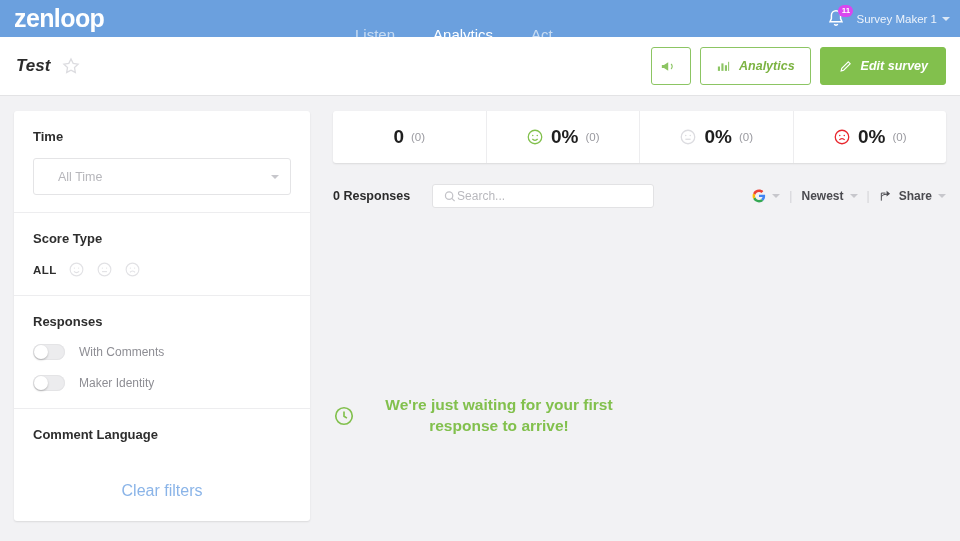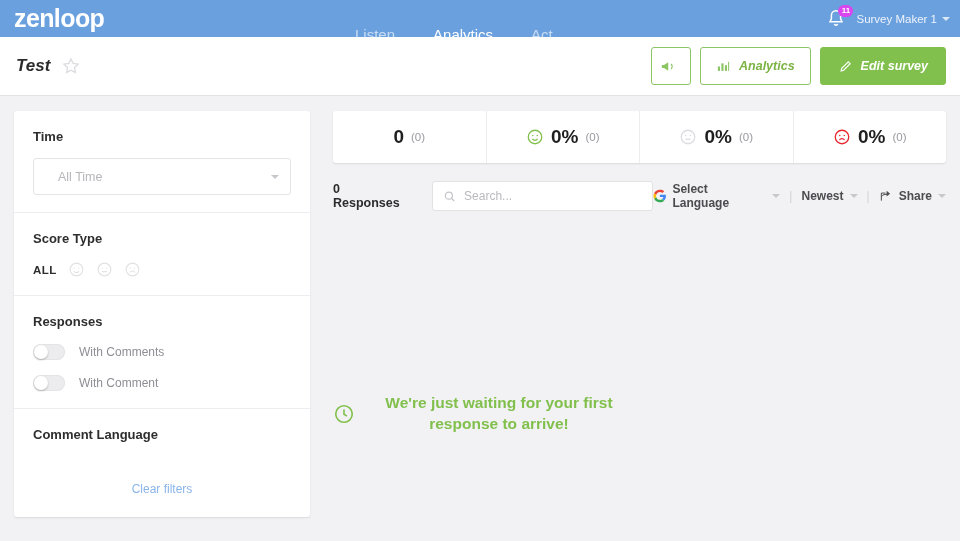--- a/index.html
+++ b/index.html
@@ -157,21 +157,21 @@
     border-radius: 50%;
     box-shadow: 0 1px 2px rgba(0,0,0,.25);
   }
   .togglerow span { font-size: 12px; color: #8e8e94; }
 
   .lang-sec { min-height: 100px; position: relative; }
   .clear {
     display: block;
     text-align: center;
     color: #8ab4e8;
-    font-size: 12px;
+    font-size: 16px;
     margin-top: 40px;
     cursor: pointer;
   }
 
   
   .main { flex: 1; display: flex; flex-direction: column; gap: 15px; }
 
   .kpis { display: flex; height: 52px; }
   .kpi {
     flex: 1;
@@ -180,26 +180,26 @@
     border-right: 1px solid #ededef;
   }
   .kpi:last-child { border-right: none; }
   .kpi .val { font-size: 19px; font-weight: 700; color: #1f1f1f; }
   .kpi .sub { font-size: 11.5px; color: #9a9aa0; }
 
   .toolbar { display: flex; align-items: center; height: 36px; }
   .resp-count { font-size: 12.5px; font-weight: 700; color: #2b2b2b; }
   .searchbox {
     margin-left: 22px;
-    width: 222px; height: 30px;
+    width: 222px; height: 24px;
     background: #ffffff;
     border: 1px solid #e2e2e4;
     border-radius: 3px;
     display: flex; align-items: center;
-    gap: 8px; padding: 0 10px;
+    gap: 0; padding: 0 10px;
   }
   .searchbox input {
     border: none; outline: none;
     font-size: 12px; color: #55555a;
     font-family: "Liberation Sans", sans-serif;
     width: 100%; background: transparent;
   }
   .searchbox input::placeholder { color: #b9b9be; }
 
   .tools { margin-left: auto; display: flex; align-items: center; gap: 9px; }
@@ -329,21 +329,21 @@
       <div class="togglerow">
         <div class="toggle">
           <div class="knob"></div>
         </div>
         <span>With Comments</span>
       </div>
       <div class="togglerow">
         <div class="toggle">
           <div class="knob"></div>
         </div>
-        <span>With Comment</span>
+        <span>Maker Identity</span>
       </div>
     </div>
 
     <div class="sec lang-sec">
       <h3>Comment Language</h3>
       <a class="clear">Clear filters</a>
     </div>
   </aside>
 
   <section class="main">
@@ -397,21 +397,20 @@
       </div>
 
       <div class="tools">
         <div class="tool">
           <svg width="14" height="14" viewBox="0 0 48 48">
             <path fill="#4285F4" d="M45 24c0-1.6-.1-2.7-.4-4H24v7.5h12c-.3 2-1.6 5-4.6 7l7 5.4C42.6 36.2 45 30.7 45 24z"></path>
             <path fill="#34A853" d="M24 46c6 0 11-2 14.7-5.4l-7-5.4c-1.9 1.3-4.4 2.2-7.7 2.2-5.9 0-10.9-3.9-12.7-9.3l-7.3 5.6C7.6 41 15.2 46 24 46z"></path>
             <path fill="#FBBC05" d="M11.3 28.1c-.5-1.4-.7-2.8-.7-4.1s.3-2.8.7-4.1l-7.3-5.7C2.5 17.1 2 20.5 2 24s.5 6.9 2 9.8z"></path>
             <path fill="#EA4335" d="M24 10.3c3.3 0 6.2 1.2 8.5 3.3l6.3-6.3C35 3.7 30 2 24 2 15.2 2 7.6 7 4 14.2l7.3 5.7C13.1 14.2 18.1 10.3 24 10.3z"></path>
           </svg>
-          <span>Select Language</span>
           <i class="caret-gr" style="position:static"></i>
         </div>
         <span class="divider">|</span>
         <div class="tool">
           <span>Newest</span>
           <i class="caret-gr" style="position:static"></i>
         </div>
         <span class="divider">|</span>
         <div class="tool">
           <svg width="14" height="14" viewBox="0 0 24 24" fill="none" stroke="#4b4b50" stroke-width="1.7">

